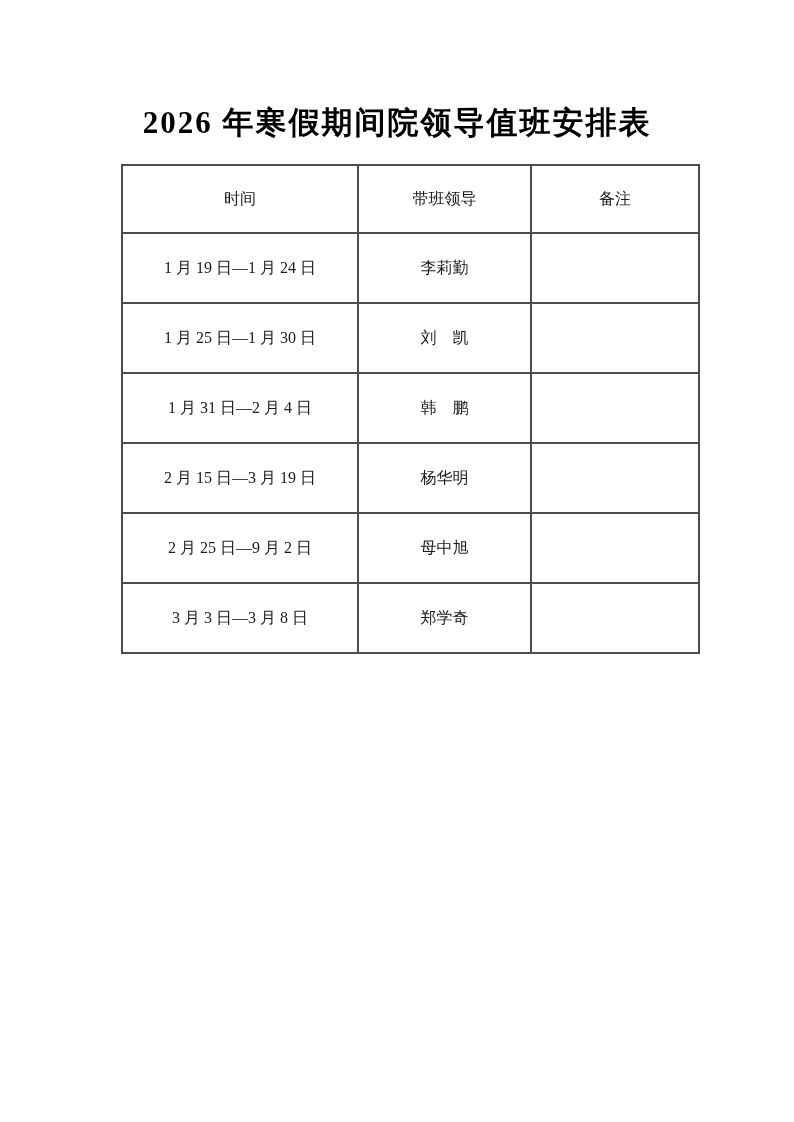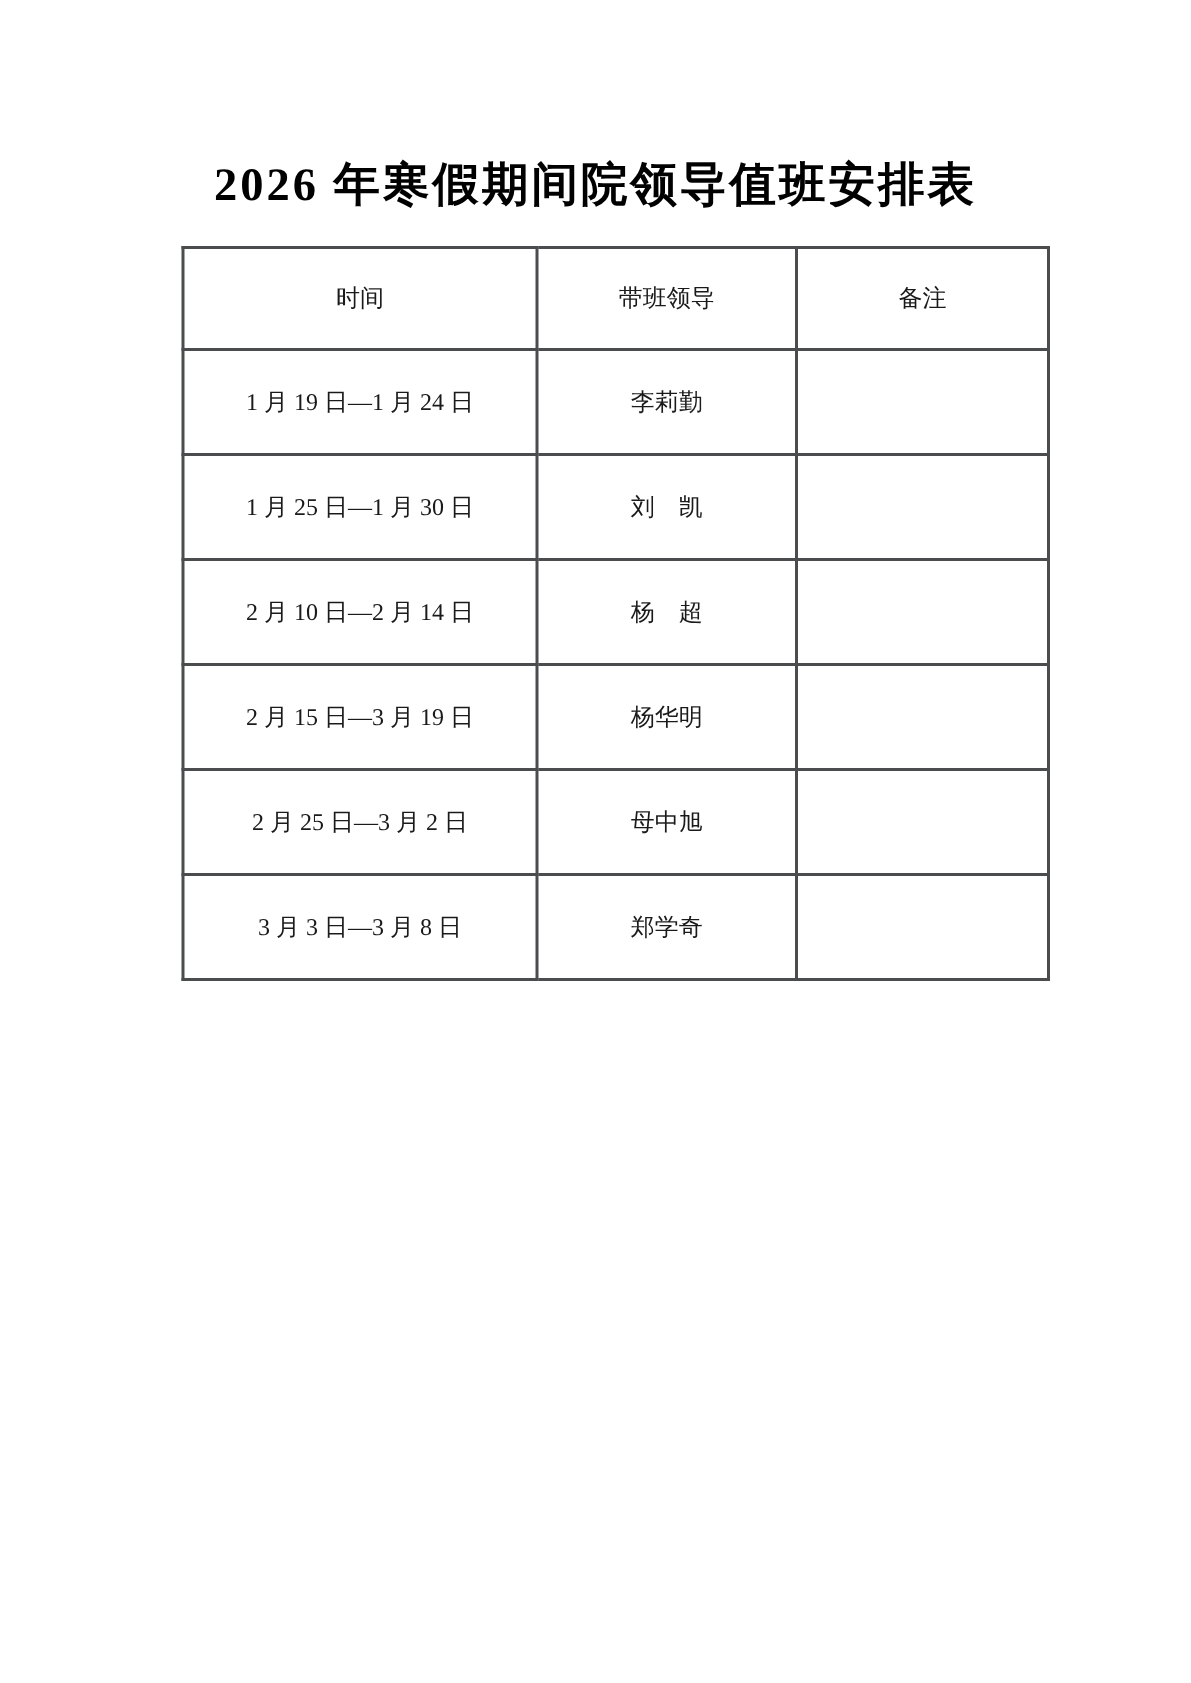--- a/index.html
+++ b/index.html
@@ -78,31 +78,31 @@
         <td>1 月 19 日—1 月 24 日</td>
         <td>李莉勤</td>
         <td></td>
       </tr>
       <tr>
         <td>1 月 25 日—1 月 30 日</td>
         <td>刘　凯</td>
         <td></td>
       </tr>
       <tr>
-        <td>2 月 10 日—2 月 14 日</td>
-        <td>杨　超</td>
+        <td>1 月 31 日—2 月 4 日</td>
+        <td>韩　鹏</td>
         <td></td>
       </tr>
       <tr>
         <td>2 月 15 日—3 月 19 日</td>
         <td>杨华明</td>
         <td></td>
       </tr>
       <tr>
-        <td>2 月 25 日—3 月 2 日</td>
+        <td>2 月 25 日—9 月 2 日</td>
         <td>母中旭</td>
         <td></td>
       </tr>
       <tr>
         <td>3 月 3 日—3 月 8 日</td>
         <td>郑学奇</td>
         <td></td>
       </tr>
     </tbody>
   </table>

